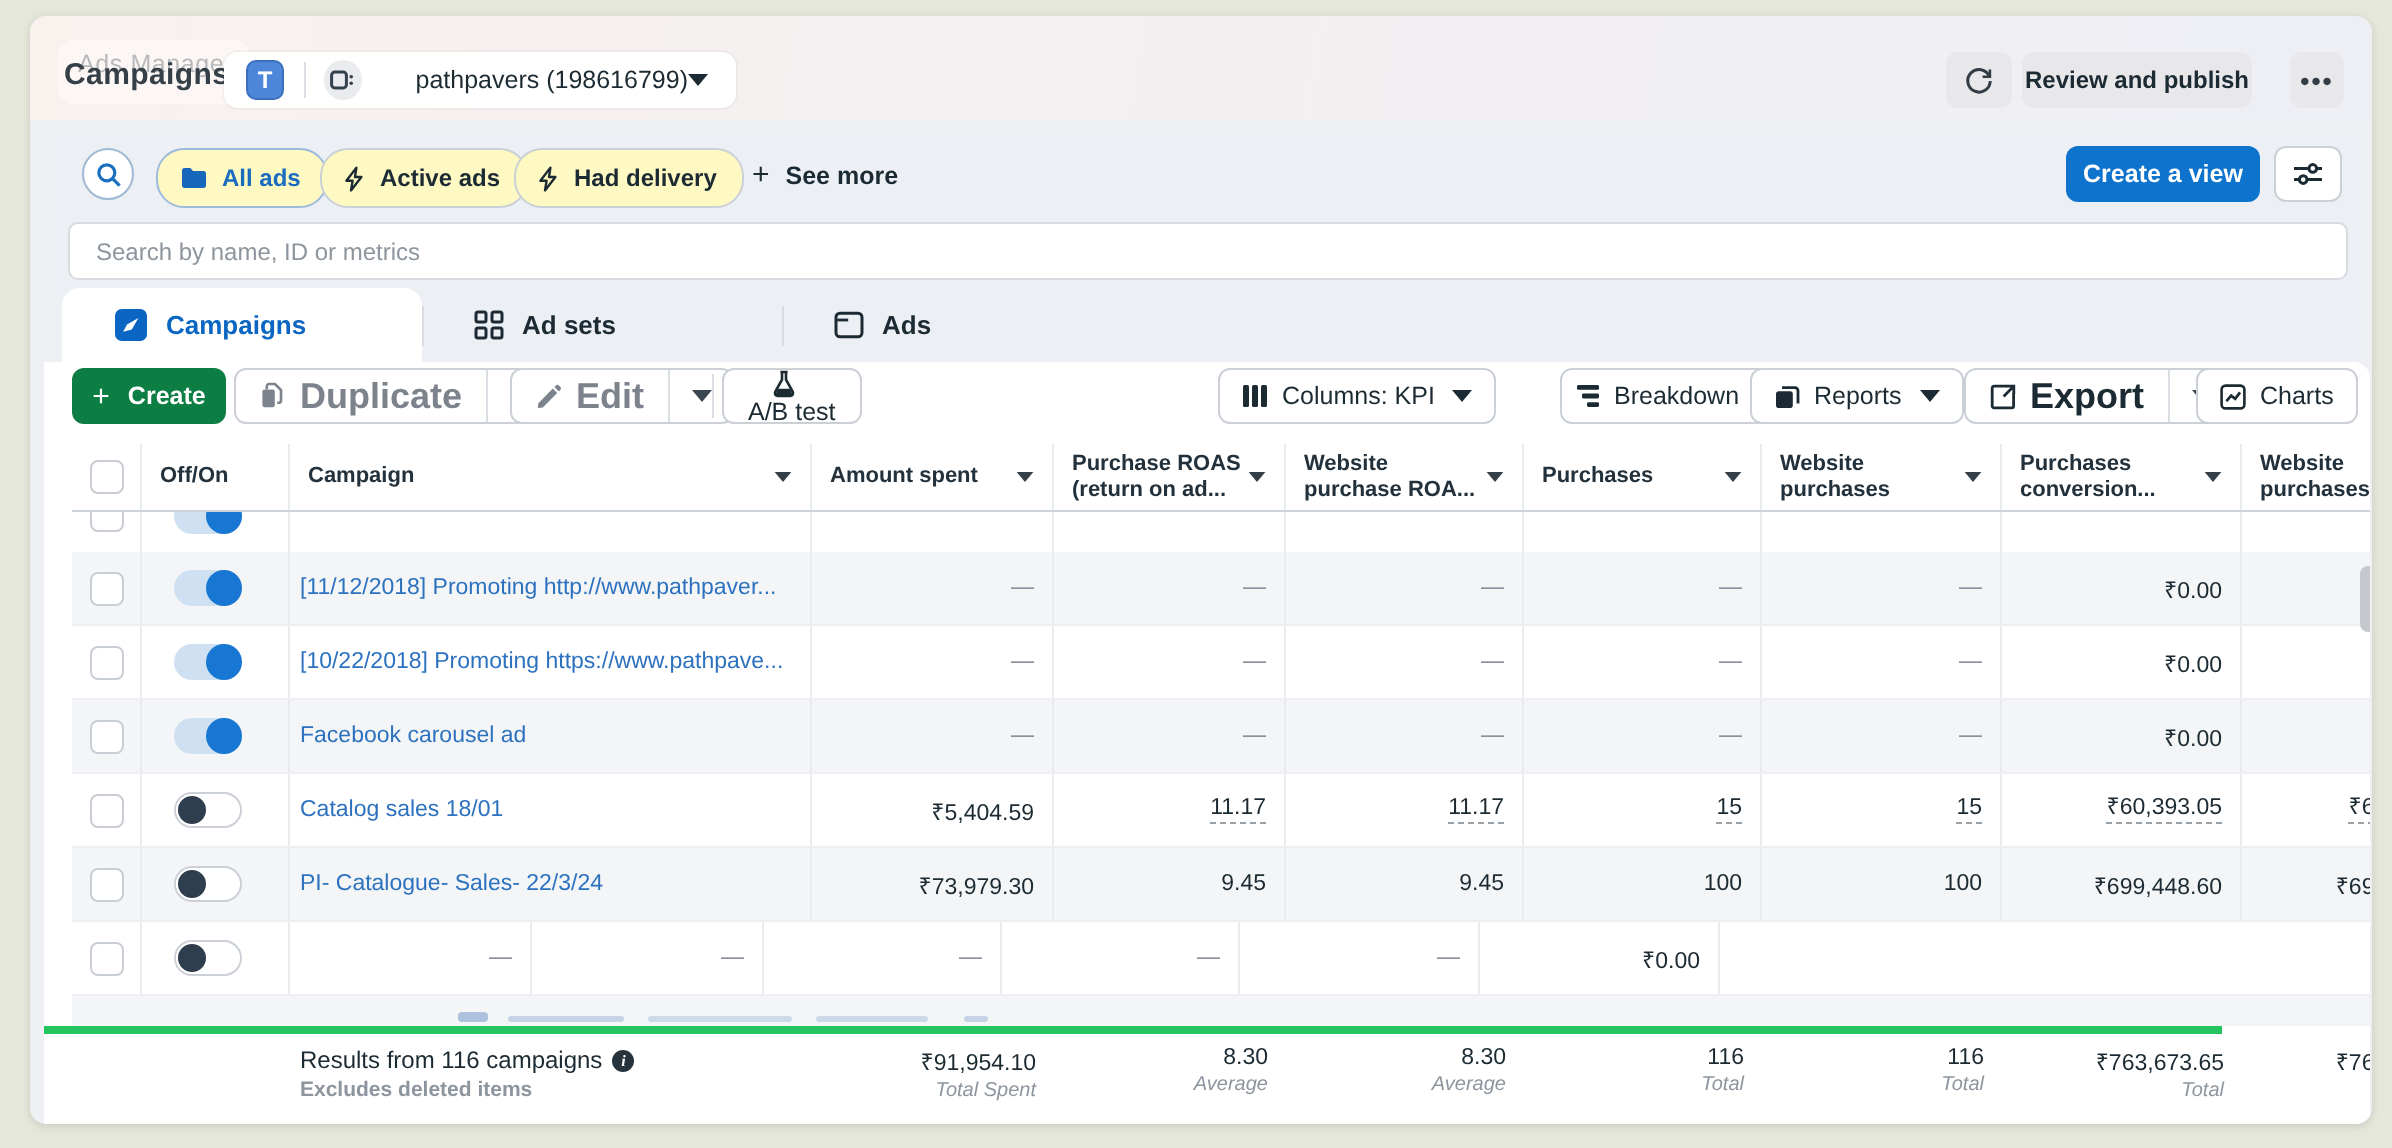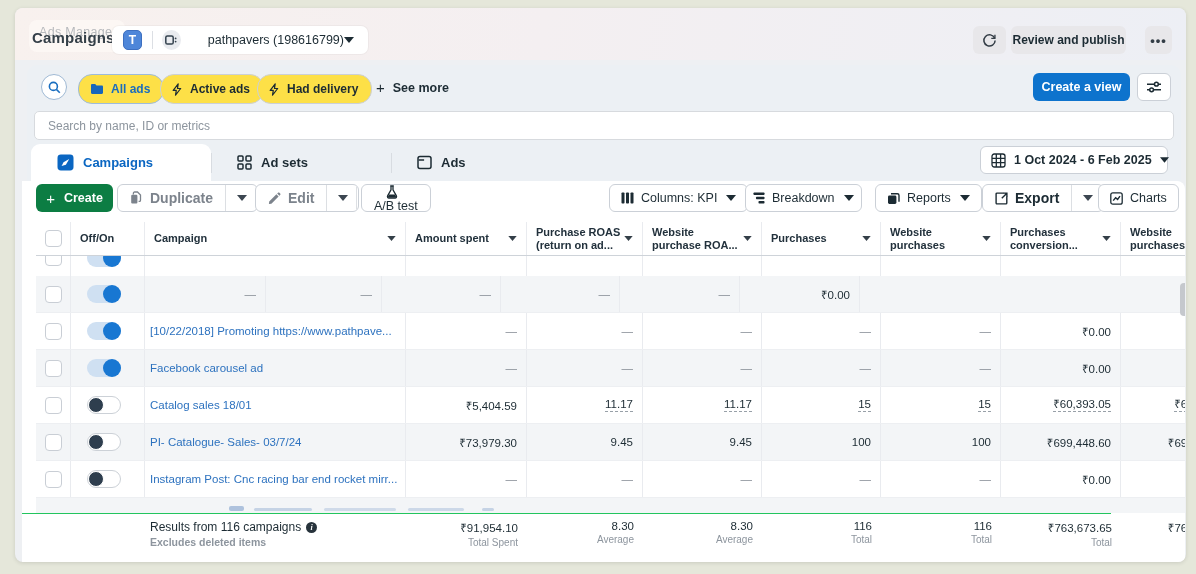--- a/index.html
+++ b/index.html
@@ -20,21 +20,21 @@
   .acct-name { margin-left:27px; font-size:12.5px; color:#1c2b33; white-space:nowrap; }
   .acct-caret { margin-left:auto; margin-right:14px; }
   .tb-btn { position:absolute; top:18px; height:28px; background:#e8e7ea; border-radius:6px; display:flex; align-items:center; justify-content:center; color:#333d46; }
   .tb-refresh { left:958px; width:33px; }
   .tb-review { left:996px; width:115px; font-size:12px; font-weight:600; color:#1c2b33; white-space:nowrap; }
   .tb-more { left:1130px; width:27px; font-size:13px; font-weight:bold; letter-spacing:1px; }
 
   
   .panel { position:absolute; left:12px; top:57px; width:1154px; height:124px; background:#ecf0f4; border-radius:10px 10px 0 0; }
   .search-circle { position:absolute; left:14px; top:9px; width:26px; height:26px; border-radius:50%; background:#fff; border:1px solid #9fb9d4; display:flex; align-items:center; justify-content:center; }
-  .pill { position:absolute; top:9px; height:30px; border-radius:14px; background:#fde047; display:flex; align-items:center; font-size:12px; font-weight:600; }
+  .pill { position:absolute; top:9px; height:30px; border-radius:14px; background:#fef9c3; display:flex; align-items:center; font-size:12px; font-weight:600; }
   .pill .ic { margin:0 7px 0 11px; display:flex; }
   .pill-blue { border:1px solid #9dbbdb; color:#1a6cbe; }
   .pill-gray { border:1px solid #cbd0d7; color:#1c2b33; }
   .see-more { position:absolute; left:349px; top:9px; height:27px; display:flex; align-items:center; font-size:12.5px; font-weight:600; color:#1c2b33; }
   .see-more .plus { font-size:15px; font-weight:400; margin-right:8px; }
   .create-view { position:absolute; left:1006px; top:8px; width:97px; height:28px; background:#0d73cd; border-radius:6px; color:#fff; font-size:12.5px; font-weight:600; display:flex; align-items:center; justify-content:center; }
   .sliders-btn { position:absolute; left:1110px; top:8px; width:34px; height:28px; background:#fff; border:1px solid #cbd0d7; border-radius:6px; display:flex; align-items:center; justify-content:center; }
   .search-input { position:absolute; left:7px; top:46px; width:1140px; height:29px; background:#fff; border:1px solid #d7dade; border-radius:5px; display:flex; align-items:center; }
   .search-input span { margin-left:13px; font-size:12px; color:#8d959e; }
 
@@ -52,21 +52,21 @@
   
   .card { position:absolute; left:7px; top:173px; width:1163px; height:381px; background:#fff; border-radius:0 8px 0 0; }
 
   
   .atb { position:absolute; top:3px; height:28px; border-radius:6px; display:flex; align-items:center; font-size:12.5px; background:#fff; color:#1c2b33; }
   .atb .bic { display:flex; margin-right:7px; }
   .bordered { border:1px solid #cbd0d7; }
   .btn-create { left:14px; width:77px; background:#0c7d43; color:#fff; font-weight:600; justify-content:center; }
   .btn-create .plus { font-size:15px; font-weight:400; margin-right:9px; }
   .split { position:absolute; top:3px; height:28px; display:flex; border:1px solid #cbd0d7; border-radius:6px; background:#fff; }
-  .split .main { display:flex; align-items:center; padding:0 12px 0 12px; font-size:14px; font-weight:600; color:#7c838c; }
+  .split .main { display:flex; align-items:center; padding:0 12px 0 12px; font-size:18px; font-weight:600; color:#7c838c; }
   .split .main .bic { display:flex; margin-right:7px; }
   .split .carr { width:32px; display:flex; align-items:center; justify-content:center; border-left:1px solid #dcdfe3; }
   .btn-plain { font-weight:600; }
   .tb-sep { position:absolute; left:334px; top:6px; width:1px; height:22px; background:#dcdfe3; }
   .caret { display:inline-flex; }
 
   
   .tablewrap { position:absolute; left:0; top:41px; width:1163px; height:340px; overflow:hidden; }
   .trow { position:absolute; left:14px; display:flex; width:1230px; }
   .cell { flex:none; position:relative; }
@@ -90,29 +90,29 @@
   .toggle-on .knob { position:absolute; right:0px; top:0px; width:18px; height:18px; border-radius:50%; background:#1877d2; }
   .toggle-off { background:#fff; border:1px solid #ccd1d7; }
   .toggle-off .knob { position:absolute; left:0px; top:0px; width:16px; height:16px; border-radius:50%; background:#2e3e4e; border:1px solid #fff; }
   .partial-top { position:absolute; left:14px; top:34px; height:20px; width:1230px; overflow:hidden; }
   .partial-top .inner { position:absolute; left:0; top:-17px; display:flex; width:1230px; height:37px; }
   .partial-top .inner .cell { display:flex; align-items:center; }
   .partial-bot { position:absolute; left:14px; top:276px; height:15px; width:1230px; overflow:hidden; background:#f3f5f7; }
   .smear { position:absolute; border-radius:2px; background:#5c86bd; opacity:.45; }
 
   
-  .tfoot { position:absolute; left:0; top:291px; width:1089px; height:44px; background:#fff; border-top:1px solid #22c55e; }
+  .tfoot { position:absolute; left:0; top:291px; width:1089px; height:44px; background:#fff; border-top:4px solid #22c55e; }
   .tfoot .frow { position:absolute; left:14px; top:0; display:flex; width:1230px; height:44px; }
   .tfoot .cell { position:relative; }
   .results-cell { padding-left:114px; padding-top:6px; }
   .results-line { font-size:12px; color:#1c2b33; display:flex; align-items:center; white-space:nowrap; }
   .info-dot { display:inline-flex; align-items:center; justify-content:center; width:11px; height:11px; border-radius:50%; background:#27333c; color:#fff; font-size:8px; font-style:italic; font-weight:bold; margin-left:5px; font-family:"Liberation Serif", serif; }
   .excl { font-size:10.5px; color:#8d959e; margin-top:2px;font-weight:bold; }
   .fnum { text-align:right; padding-right:9px; padding-top:6px; font-size:11.5px; color:#1c2b33; white-space:nowrap; }
-  .fsub { text-align:right; padding-right:9px; font-size:10px; color:#8d959e; margin-top:2px; white-space:nowrap; }
+  .fsub { text-align:right; padding-right:9px; font-size:10px; color:#8d959e; margin-top:2px; white-space:nowrap;font-style:italic; }
 
   .vthumb { position:absolute; left:1158px; top:61px; width:8px; height:33px; border-radius:4px; background:#c5c8cd; }
 
   svg { display:block; }
 </style>
 </head>
 <body>
 
 <div class="stage">
   <div class="window">
@@ -232,34 +232,20 @@
           <span class="tic">
             <svg width="15" height="15" viewBox="0 0 15 15" fill="none" stroke="#1c2b33" stroke-width="1.5">
                 <rect x="1" y="1.6" width="13" height="11.8" rx="2"></rect>
                 <path d="M1.6 5h5.5" stroke-width="1.4"></path>
               </svg>
           </span>
           <span>Ads</span>
         </div>
         <div class="tab-sep" style="left:184px;"></div>
         <div class="tab-sep" style="left:364px;"></div>
-        <div class="date-btn">
-          <span class="dic">
-            <svg width="15" height="15" viewBox="0 0 15 15" fill="none" stroke="#1c2b33" stroke-width="1.3">
-                <rect x="1" y="1" width="13" height="13" rx="2.2"></rect>
-                <path d="M1 5.3h13M5.3 1v13M9.6 1v13M1 9.6h13"></path>
-              </svg>
-          </span>
-          <span>1 Oct 2024 - 6 Feb 2025</span>
-          <span class="dcaret">
-            <svg width="9" height="6" viewBox="0 0 10 6">
-                <path d="M0 0h10L5 6z" fill="#1c2b33"></path>
-              </svg>
-          </span>
-        </div>
       </div>
     </div>
 
     <div class="card">
 
       <div class="atb btn-create">
         <span class="plus">+</span>
         <span>Create</span>
       </div>
       <div class="split" style="left:95px;">
@@ -320,21 +306,21 @@
               <rect x="9.5" y="0.5" width="3" height="11" rx="0.8" fill="#1c2b33"></rect>
             </svg>
         </span>
         <span>Columns: KPI</span>
         <span class="caret" style="margin-left:9px">
           <svg width="10" height="6" viewBox="0 0 10 6">
               <path d="M0 0h10L5 6z" fill="#1c2b33"></path>
             </svg>
         </span>
       </div>
-      <div class="atb bordered" style="left:723px; padding:0 7px;">
+      <div class="atb bordered" style="left:758px; padding:0 7px;">
         <span class="bic">
           <svg width="12" height="12" viewBox="0 0 12 12">
               <rect x="0.5" y="0.5" width="11" height="2.4" rx="0.7" fill="#1c2b33"></rect>
               <rect x="3" y="4.8" width="8.5" height="2.4" rx="0.7" fill="#1c2b33"></rect>
               <rect x="5.5" y="9.1" width="6" height="2.4" rx="0.7" fill="#1c2b33"></rect>
             </svg>
         </span>
         <span>Breakdown</span>
         <span class="caret" style="margin-left:9px">
           <svg width="10" height="6" viewBox="0 0 10 6">
@@ -478,20 +464,23 @@
         <div id="tbody">
             <div class="trow tbody-row rowbg-g" style="top: 54px;">
               <div class="cell c1 colb hcheck">
                 <span class="chk"></span>
               </div>
               <div class="cell c2 colb">
                 <span class="toggle toggle-on">
                   <span class="knob"></span>
                 </span>
               </div>
+              <div class="cell c3 colb">
+                <span class="campname">[11/12/2018] Promoting http://www.pathpaver...</span>
+              </div>
               <div class="cell c4 colb num">
                 <span class="dash">—</span>
               </div>
               <div class="cell c5 colb num">
                 <span class="dash">—</span>
               </div>
               <div class="cell c6 colb num">
                 <span class="dash">—</span>
               </div>
               <div class="cell c7 colb num">
@@ -606,21 +595,21 @@
             <div class="trow tbody-row rowbg-g" style="top: 202px;">
               <div class="cell c1 colb hcheck">
                 <span class="chk"></span>
               </div>
               <div class="cell c2 colb">
                 <span class="toggle toggle-off">
                   <span class="knob"></span>
                 </span>
               </div>
               <div class="cell c3 colb">
-                <span class="campname">PI- Catalogue- Sales- 03/7/24</span>
+                <span class="campname">PI- Catalogue- Sales- 22/3/24</span>
               </div>
               <div class="cell c4 colb num">
                 <span>₹73,979.30</span>
               </div>
               <div class="cell c5 colb num">
                 <span>9.45</span>
               </div>
               <div class="cell c6 colb num">
                 <span>9.45</span>
               </div>
@@ -638,23 +627,20 @@
               </div>
             </div>
             <div class="trow tbody-row" style="top: 239px;">
               <div class="cell c1 colb hcheck">
                 <span class="chk"></span>
               </div>
               <div class="cell c2 colb">
                 <span class="toggle toggle-off">
                   <span class="knob"></span>
                 </span>
-              </div>
-              <div class="cell c3 colb">
-                <span class="campname">Instagram Post: Cnc racing bar end rocket mirr...</span>
               </div>
               <div class="cell c4 colb num">
                 <span class="dash">—</span>
               </div>
               <div class="cell c5 colb num">
                 <span class="dash">—</span>
               </div>
               <div class="cell c6 colb num">
                 <span class="dash">—</span>
               </div>

